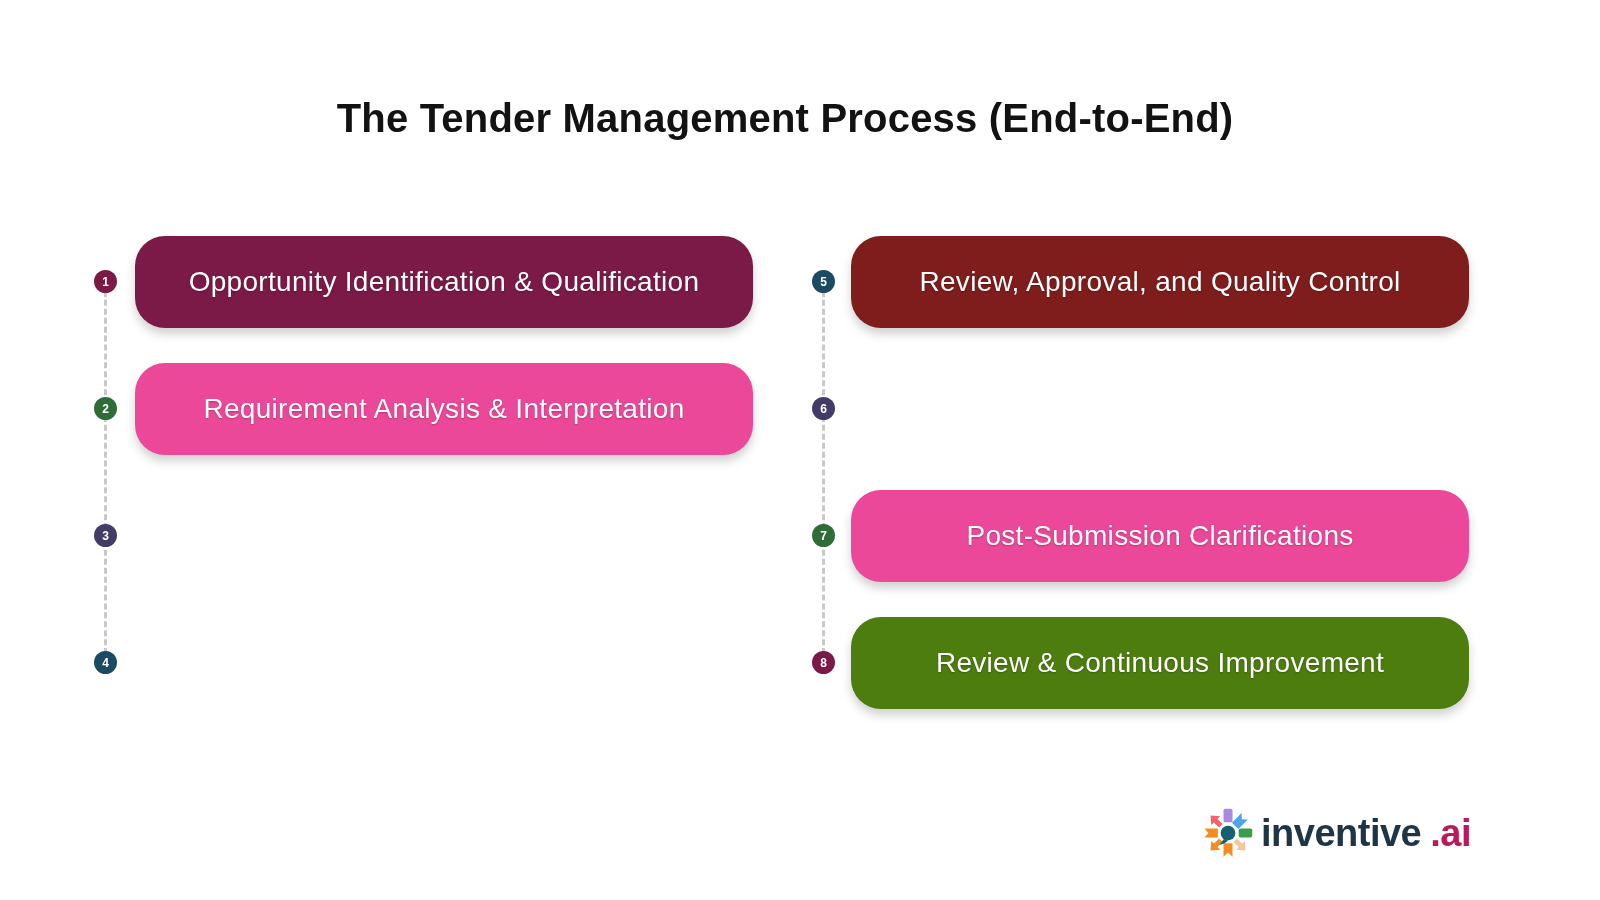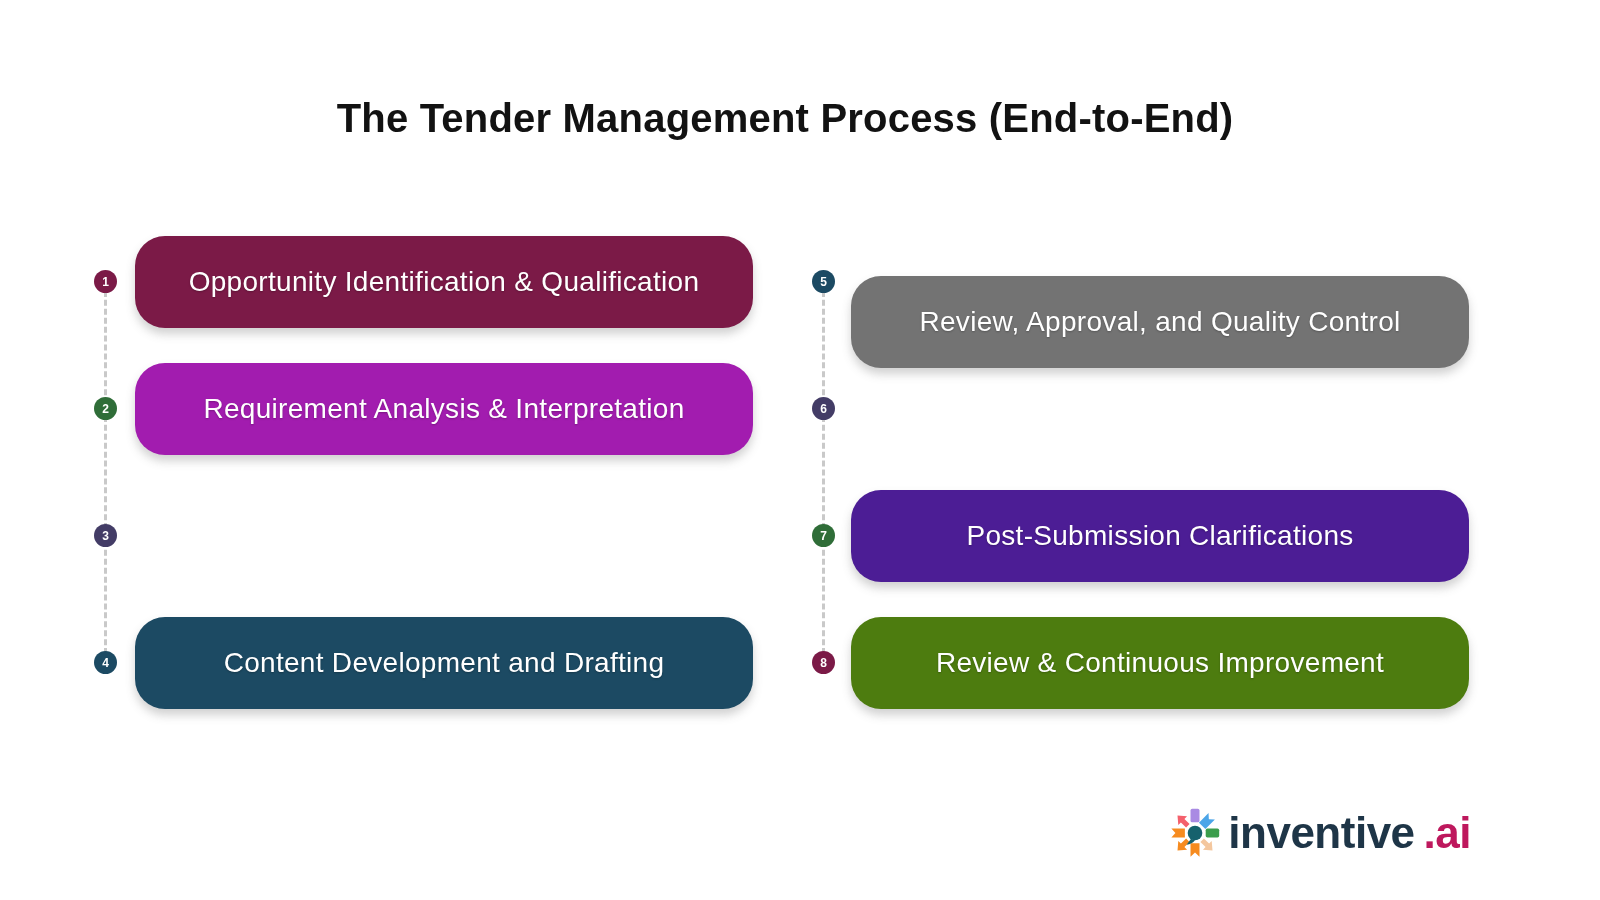--- a/index.html
+++ b/index.html
@@ -58,21 +58,21 @@
     text-shadow:0 1px 2px rgba(0,0,0,0.25);
     white-space:nowrap;
   }
   .logo{
     position:absolute;
     right:37px;bottom:40px;
     display:flex;align-items:center;
   }
   .logo-icon{width:54px;height:54px;margin-right:6px;}
   .logo-text{
-    font-size:44px;
+    font-size:38px;
     font-weight:700;
     letter-spacing:-0.5px;
   }
   .logo-tld{margin-left:9px;}
 </style>
 </head>
 <body>
 
 <div class="canvas">
 
@@ -103,31 +103,28 @@
   <div class="dot dot-r drow2" style="background: rgb(47, 109, 56);">
       <span>7</span>
     </div>
   <div class="dot dot-r drow3" style="background: rgb(123, 26, 71);">
       <span>8</span>
     </div>
 
   <div class="bar bar-l row0" style="background: rgb(123, 26, 71);">
     <span class="bar-label">Opportunity Identification &amp; Qualification</span>
   </div>
-  <div class="bar bar-l row1" style="background: #a21caf;">
+  <div class="bar bar-l row1" style="background: #ec4899;">
     <span class="bar-label">Requirement Analysis &amp; Interpretation</span>
   </div>
-  <div class="bar bar-l row3" style="background: rgb(28, 74, 99);">
-    <span class="bar-label">Content Development and Drafting</span>
-  </div>
 
-  <div class="bar bar-r row0" style="background: #737373; margin-top: 40px;">
+  <div class="bar bar-r row0" style="background: #7f1d1d;">
     <span class="bar-label">Review, Approval, and Quality Control</span>
   </div>
-  <div class="bar bar-r row2" style="background: #4c1d95;">
+  <div class="bar bar-r row2" style="background: #ec4899;">
     <span class="bar-label">Post-Submission Clarifications</span>
   </div>
   <div class="bar bar-r row3" style="background: #4d7c0f;">
     <span class="bar-label">Review &amp; Continuous Improvement</span>
   </div>
 
   <div class="logo">
     <svg class="logo-icon" viewBox="0 0 48 48">
 
       <rect x="20" y="2.5" width="8" height="12" rx="1.5" style="fill: rgb(169, 138, 227);"></rect>

